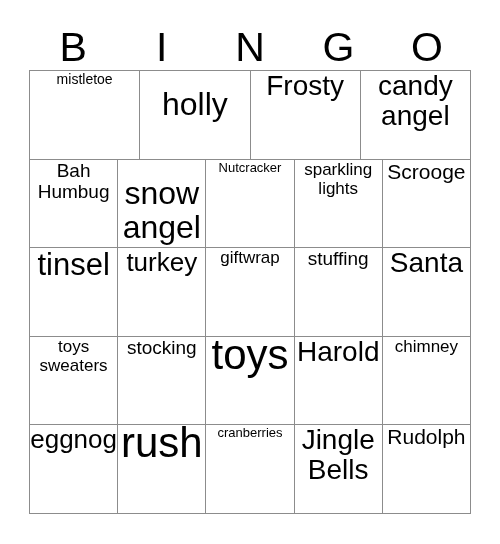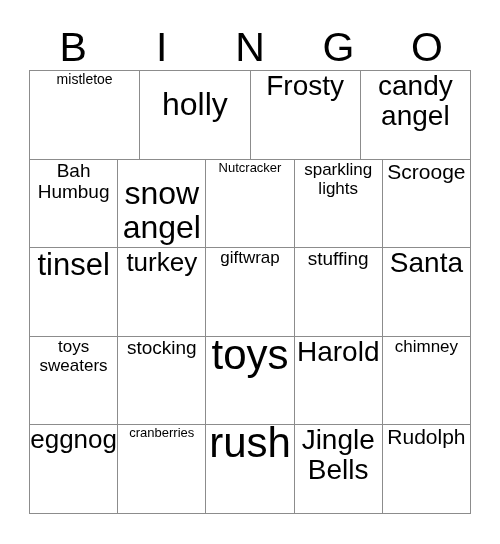--- a/index.html
+++ b/index.html
@@ -173,24 +173,24 @@
       <div class="cell">
           <span class="cell-text fs-md">chimney</span>
         </div>
     </div>
 
     <div class="grid-row">
       <div class="cell">
           <span class="cell-text fs-3xl">eggnog</span>
         </div>
       <div class="cell">
-          <span class="cell-text fs-xs">cranberries</span>
+          <span class="cell-text fs-7xl">rush</span>
         </div>
       <div class="cell">
-          <span class="cell-text fs-7xl">rush</span>
+          <span class="cell-text fs-xs">cranberries</span>
         </div>
       <div class="cell">
           <span class="cell-text fs-4xl">Jingle Bells</span>
         </div>
       <div class="cell">
           <span class="cell-text fs-xl">Rudolph</span>
         </div>
     </div>
 
   </div>

